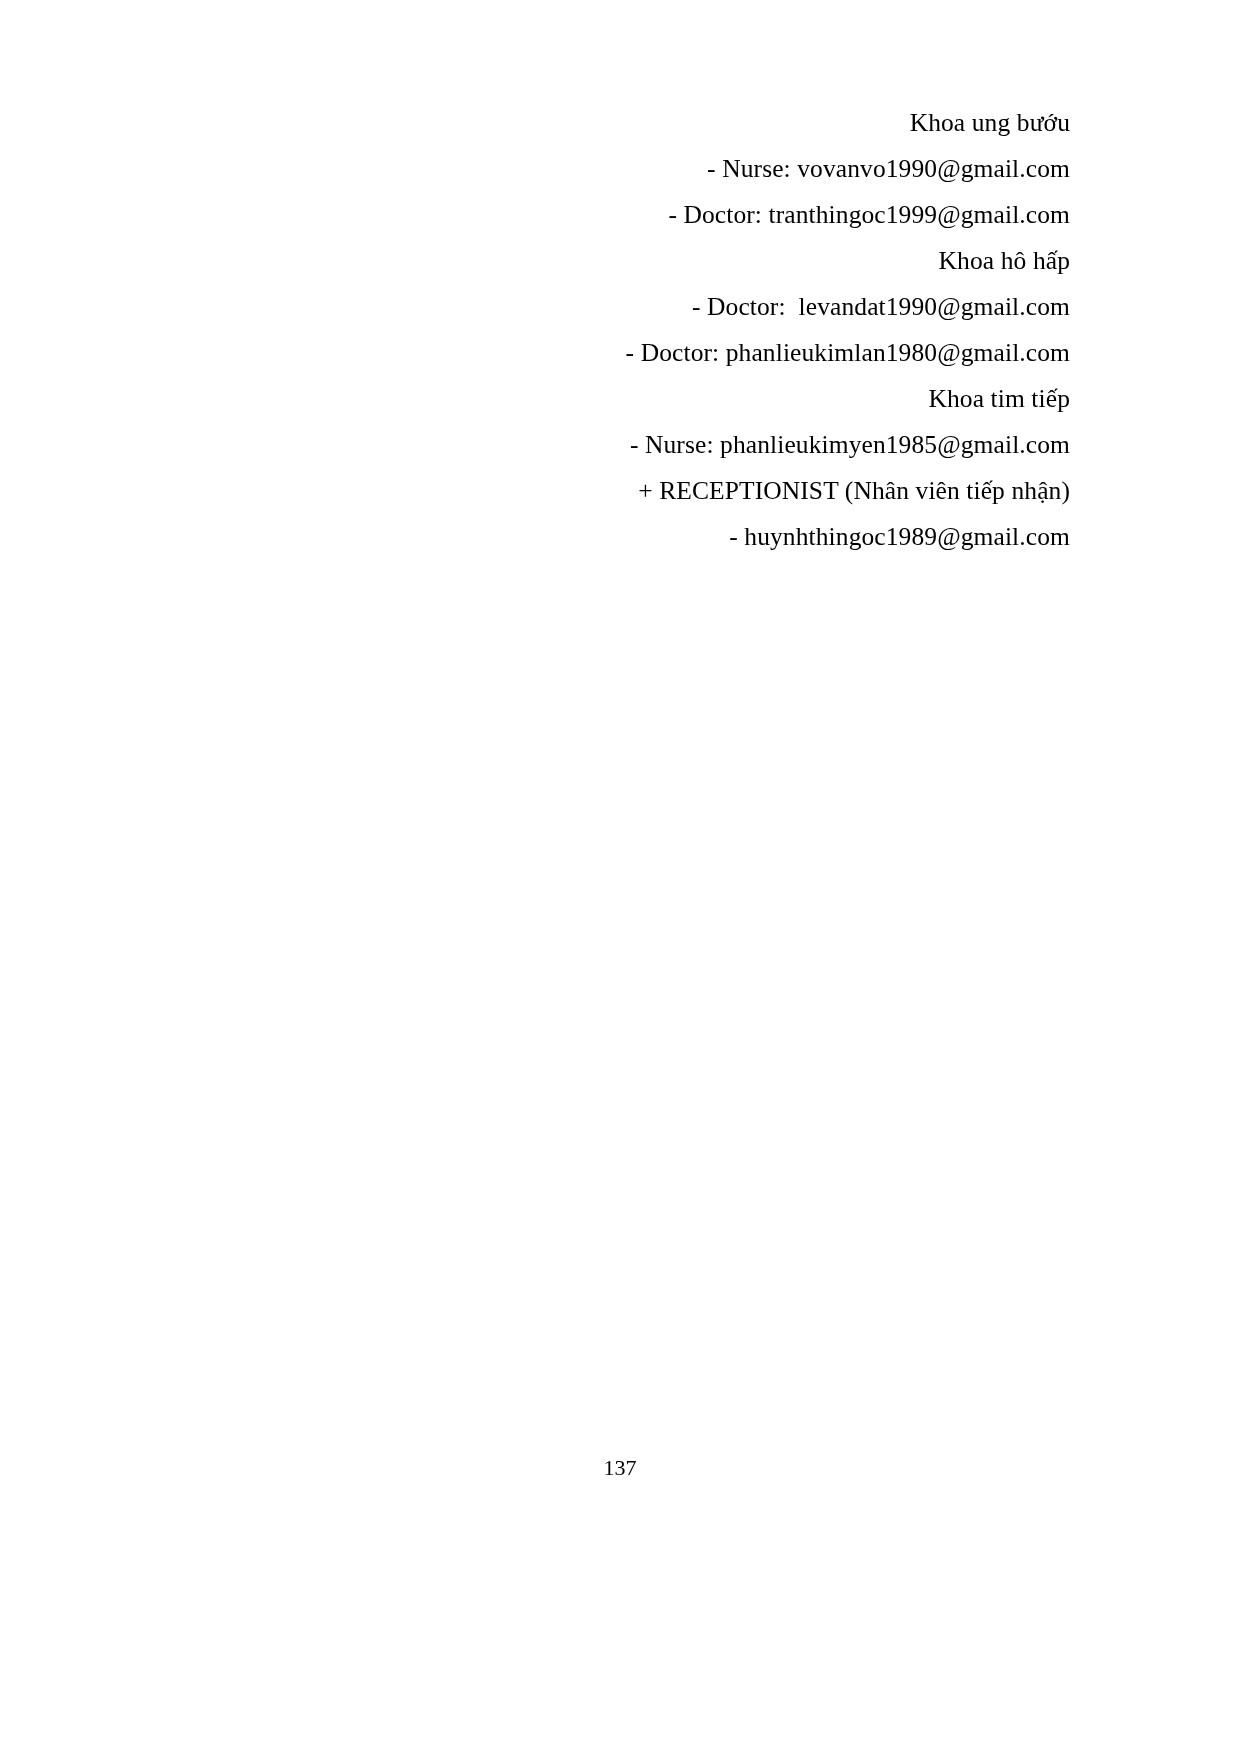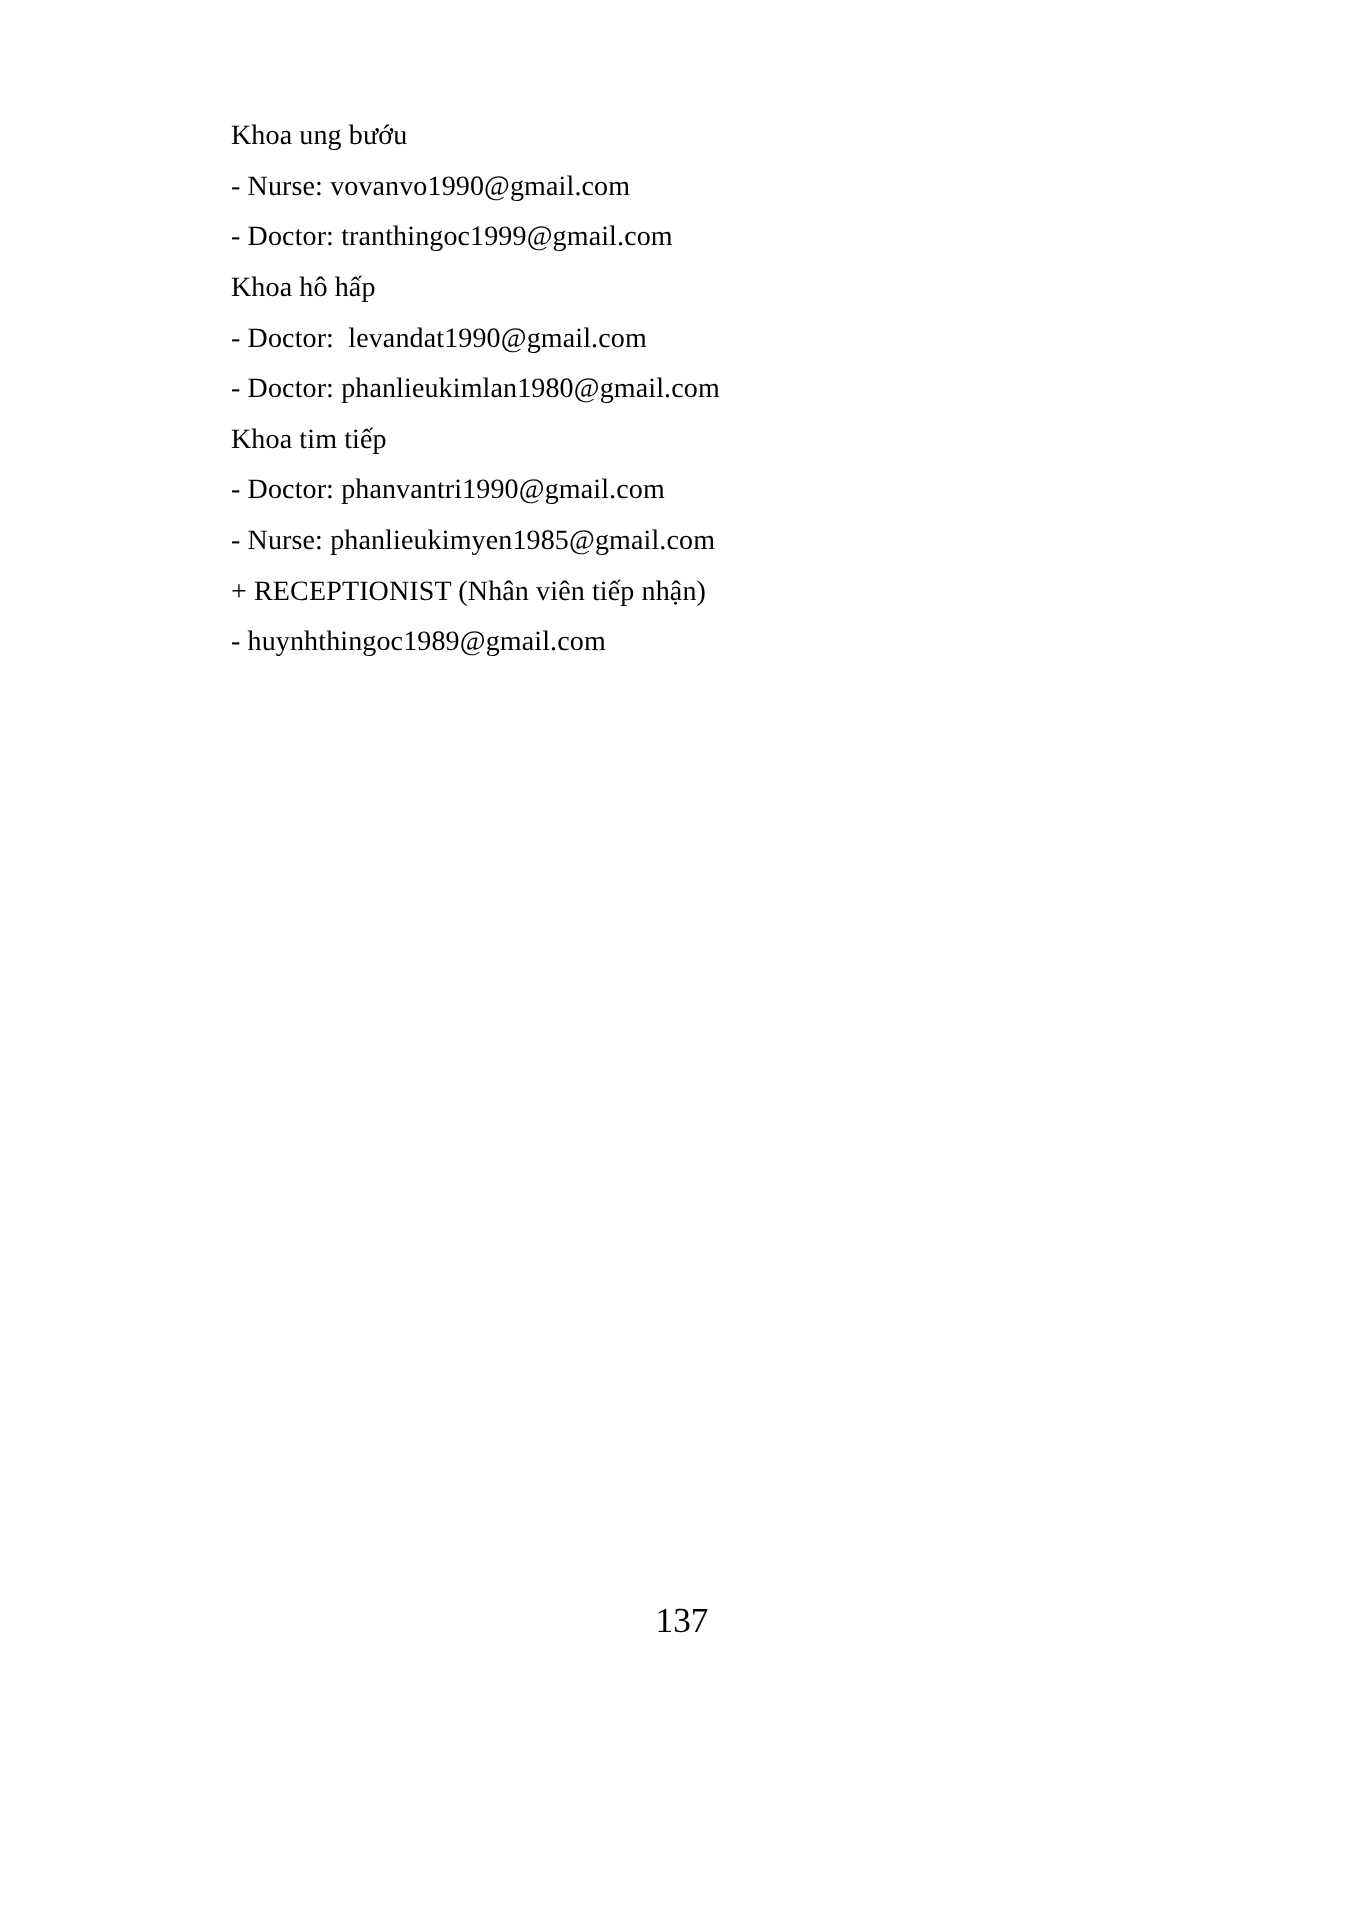--- a/index.html
+++ b/index.html
@@ -21,47 +21,47 @@
     left: 0;
     width: 1240px;
     height: 1754px;
     box-sizing: border-box;
   }
   .content {
     position: absolute;
     left: 210px;
     top: 100px;
     width: 860px;
+    text-align: right;
   }
   .line {
     font-size: 25.5px;
     line-height: 46px;
     letter-spacing: 0.1px;
     white-space: pre;
   }
   .page-number {
     position: absolute;
     left: 0;
     right: 0;
     top: 1455px;
     text-align: center;
-    font-size: 32px;
+    font-size: 22px;
   }
 </style>
 </head>
 <body>
 
 <div class="page">
   <div class="content">
     <div class="line">Khoa ung bướu</div>
     <div class="line">- Nurse: vovanvo1990@gmail.com</div>
     <div class="line">- Doctor: tranthingoc1999@gmail.com</div>
     <div class="line">Khoa hô hấp</div>
     <div class="line">- Doctor:  levandat1990@gmail.com</div>
     <div class="line">- Doctor: phanlieukimlan1980@gmail.com</div>
     <div class="line">Khoa tim tiếp</div>
-    <div class="line">- Doctor: phanvantri1990@gmail.com</div>
     <div class="line">- Nurse: phanlieukimyen1985@gmail.com</div>
     <div class="line">+ RECEPTIONIST (Nhân viên tiếp nhận)</div>
     <div class="line">- huynhthingoc1989@gmail.com</div>
   </div>
   <div class="page-number">137</div>
 </div>
 
 </body></html>

